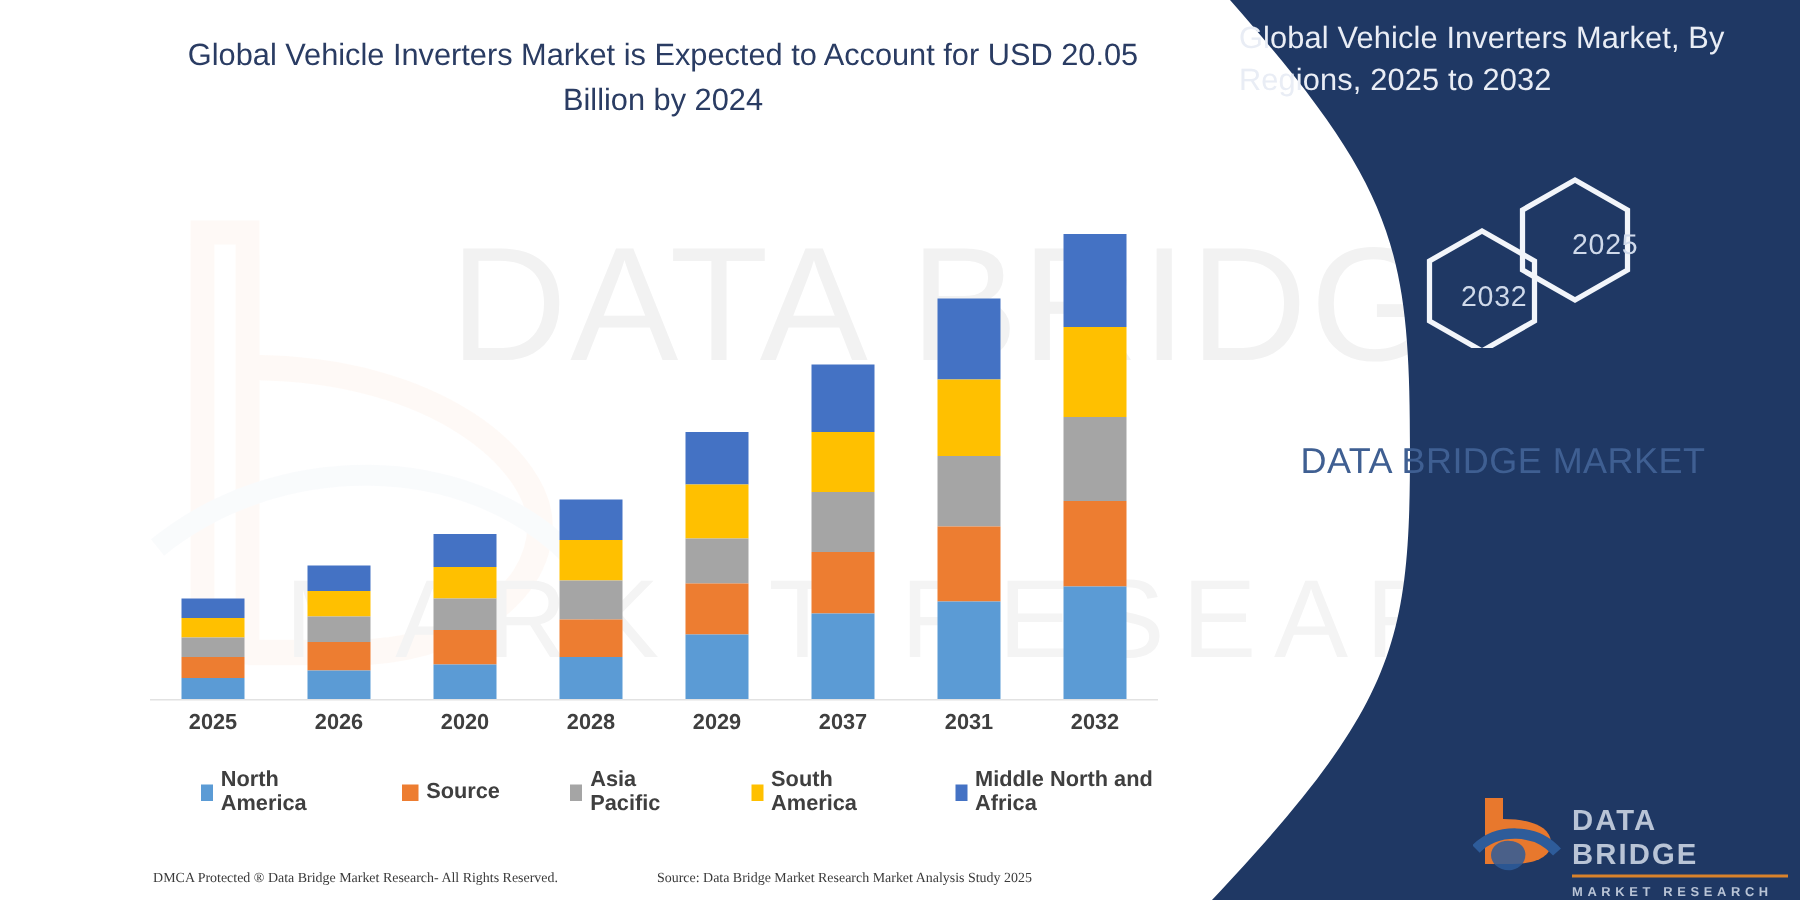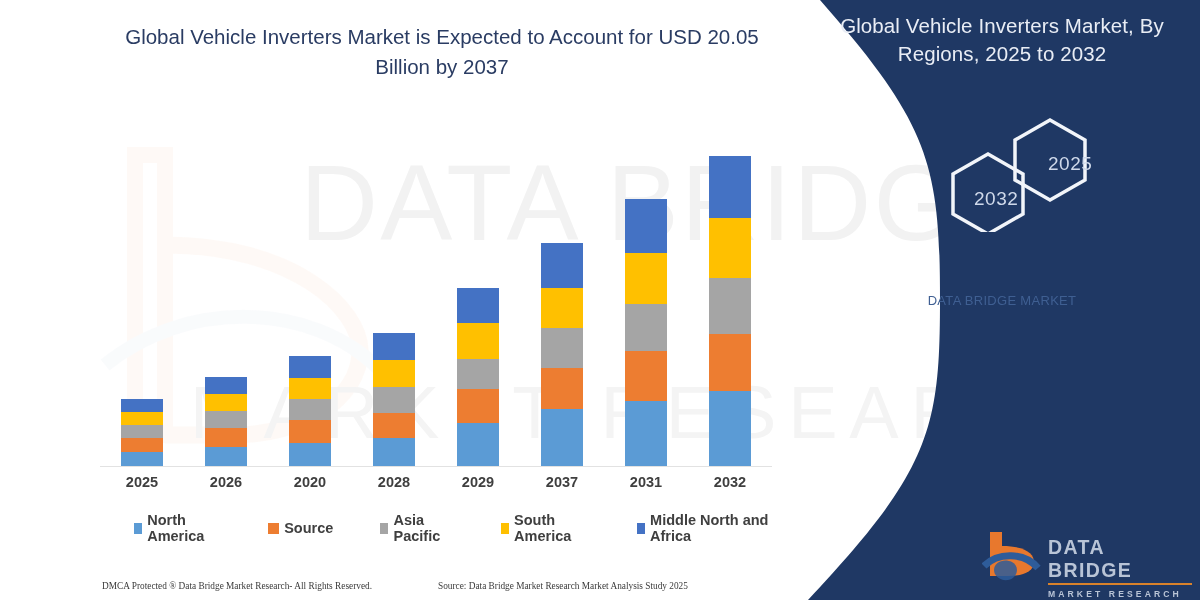--- a/index.html
+++ b/index.html
@@ -24,35 +24,35 @@
   }
   .wm-databridge { left:300px; top:140px; font-size:108px; color:#f2f2f2; letter-spacing:.02em;}
   .wm-marketresearch { left:190px; top:370px; font-size:74px; color:#f4f4f4; letter-spacing:.16em;}
   .wm-logo { position:absolute; left:95px; top:135px; width:300px; height:330px; opacity:.30; }
 
   
   .navy-panel { position:absolute; right:0; top:0; width:420px; height:600px; }
 
   .panel-title {
     position:absolute; right:22px; top:12px; width:352px;
-    text-align:center; color:#e9edf5; font-size:20.5px; line-height:1.35;
+    color:#e9edf5; font-size:20.5px; line-height:1.35;
     font-weight:400; letter-spacing:.1px;
   }
 
   
   .hex-wrap { position:absolute; right:80px; top:112px; width:180px; height:120px; }
   .hex-label {
     position:absolute; color:#cfd9ea; font-size:19px; letter-spacing:.5px;
   }
   .hex-2025-label { left:108px; top:41px; }
   .hex-2032-label { left:34px; top:76px; }
 
   .brand-lines {
     position:absolute; right:22px; top:292px; width:352px; text-align:center;
-    color:#3f5f92; font-size:13px; line-height:1.35; letter-spacing:.3px;
+    color:#3f5f92; font-size:24px; line-height:1.35; letter-spacing:.3px;
   }
 
   
   .dbmr-logo { position:absolute; right:8px; bottom:12px; width:210px; height:62px; }
   .dbmr-text { position:absolute; left:66px; top:10px; }
   .dbmr-main {
     color:#b9c4d6; font-size:19.5px; font-weight:700; letter-spacing:1.4px;
     border-bottom:2px solid #d9822b; padding-bottom:1px; display:inline-block;
   }
   .dbmr-sub {
@@ -138,21 +138,21 @@
       <path d="M20 20 C 44 20, 52 28, 52 36 C 52 46, 40 50, 26 50 L20 50 Z" fill="#E8782D"></path>
       <path d="M2 40 C 16 26, 42 26, 56 42" fill="none" stroke="#2E5C9A" stroke-width="7"></path>
       <path d="M12 44 C 12 36, 22 32, 30 36 C 38 40, 36 52, 26 54 C 18 55, 12 50, 12 44 Z" fill="#2E5C9A" opacity=".85"></path>
     </svg>
     <div class="dbmr-text">
       <span class="dbmr-main">DATA BRIDGE</span>
       <span class="dbmr-sub">MARKET RESEARCH</span>
     </div>
   </div>
 
-  <div class="chart-title">Global Vehicle Inverters Market is Expected to Account for USD 20.05 Billion by 2037</div>
+  <div class="chart-title">Global Vehicle Inverters Market is Expected to Account for USD 20.05 Billion by 2024</div>
 
   <div class="axis-line"></div>
   <div class="bars" id="bars">
       <div class="bar-col">
         <div class="bar">
           <div class="seg" style="height: 13px; background: rgb(68, 114, 196);"></div>
           <div class="seg" style="height: 13px; background: rgb(255, 192, 0);"></div>
           <div class="seg" style="height: 13px; background: rgb(165, 165, 165);"></div>
           <div class="seg" style="height: 14px; background: rgb(237, 125, 49);"></div>
           <div class="seg" style="height: 14px; background: rgb(91, 155, 213);"></div>

